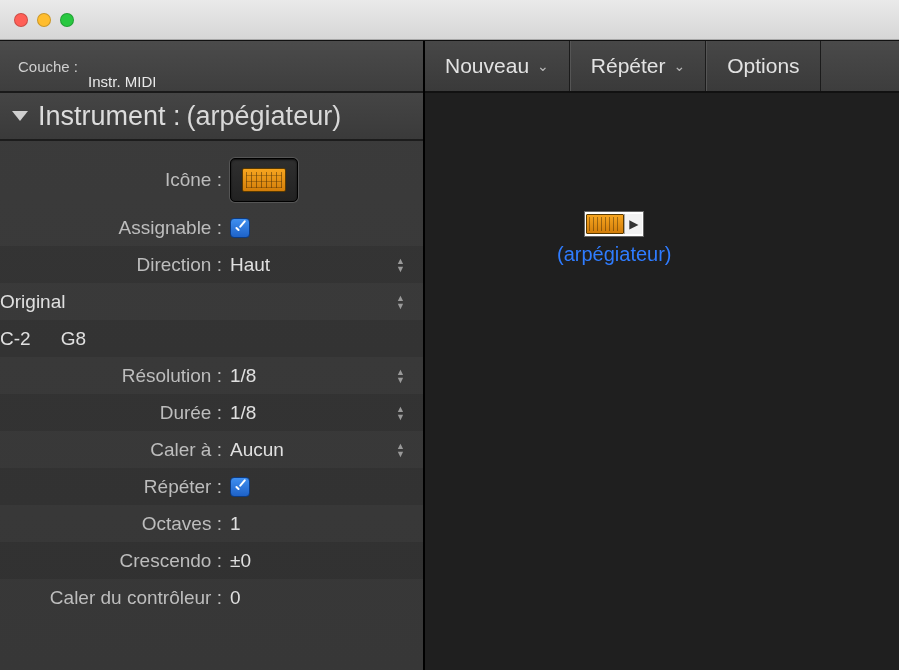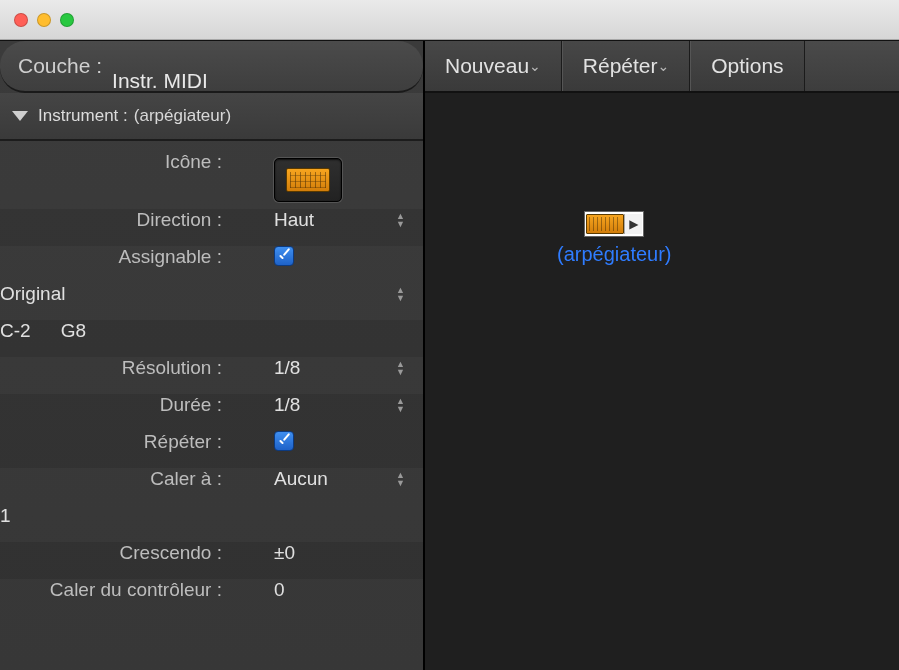--- a/index.html
+++ b/index.html
@@ -49,57 +49,55 @@
     display: flex;
     flex-direction: column;
   }
   .insp-header {
     height: 52px;
     background: linear-gradient(#4b4b4b, #3e3e3e);
     border-bottom: 2px solid #1a1a1a;
     display: flex;
     align-items: center;
     padding: 0 18px;
-    font-size: 21px;
+    font-size: 15px;
     color: #d8d8d8;
-    border-radius: 25px;
   }
   .insp-header .label { margin-right: 10px; color:#cfcfcf; }
   .insp-header .value { color: #e8e8e8; margin-top: 30px; }
 
   .insp-section {
     height: 48px;
     background: linear-gradient(#454545, #3a3a3a);
     border-bottom: 2px solid #1c1c1c;
     display: flex;
     align-items: center;
     padding: 0 12px;
-    font-size: 17px;
+    font-size: 27px;
     color: #dcdcdc;
   }
   .disclosure {
     width: 0; height: 0;
     border-left: 8px solid transparent;
     border-right: 8px solid transparent;
     border-top: 10px solid #cfcfcf;
     margin-right: 10px;
   }
   .insp-section .value { color: #d8d8d8; margin-left: 6px; }
 
   .params {
     flex: 1;
     padding-top: 10px;
     font-size: 19px;
   }
   .param-row {
     display: flex;
-    align-items: flex-start;
+    align-items: center;
     min-height: 37px;
     padding: 0 10px 0 0;
-    gap: 44px;
   }
   .param-row.odd { background: rgba(0,0,0,0.10); }
   .param-row .plabel {
     width: 230px;
     text-align: right;
     padding-right: 8px;
     color: #bdbdbd;
   }
   .param-row .pvalue {
     flex: 1;
@@ -187,20 +185,21 @@
     height: 52px;
     background: linear-gradient(#4a4a4a, #3d3d3d);
     border-bottom: 2px solid #111;
     display:flex;
     align-items:stretch;
   }
   .toolbar .tbtn {
     padding: 0 20px;
     display:flex;
     align-items:center;
+    gap: 8px;
     font-size: 21px;
     color:#e2e2e2;
     border-right:1px solid #1b1b1b;
     border-left:1px solid #555;
     background: linear-gradient(#474747, #3a3a3a);
   }
   .toolbar .tbtn:first-child{ border-left:none; }
   .chev { font-size: 14px; color:#b8b8b8; }
 
   .canvas-area {
@@ -281,33 +280,33 @@
 
         <div class="param-row icon-row">
           <div class="plabel">Icône :</div>
           <div class="pvalue">
             <div class="icon-well">
               <div class="keyboard-glyph"></div>
             </div>
           </div>
         </div>
 
+        <div class="param-row">
+          <div class="plabel">Assignable :</div>
+          <div class="pvalue">
+              <div class="checkbox"></div>
+            </div>
+        </div>
+
         <div class="param-row odd">
           <div class="plabel">Direction :</div>
           <div class="pvalue">
             <span>Haut</span>
             <span class="stepper"></span>
           </div>
-        </div>
-
-        <div class="param-row">
-          <div class="plabel">Assignable :</div>
-          <div class="pvalue">
-              <div class="checkbox"></div>
-            </div>
         </div>
 
         <div class="param-row">
           <div class="pvalue">
             <span>Original</span>
             <span class="stepper"></span>
           </div>
         </div>
 
         <div class="param-row odd">
@@ -326,36 +325,37 @@
         </div>
 
         <div class="param-row odd">
           <div class="plabel">Durée :</div>
           <div class="pvalue">
             <span>1/8</span>
             <span class="stepper"></span>
           </div>
         </div>
 
+        <div class="param-row">
+          <div class="plabel">Caler à :</div>
+          <div class="pvalue">
+            <span>Aucun</span>
+            <span class="stepper"></span>
+          </div>
+        </div>
+
         <div class="param-row odd">
           <div class="plabel">Répéter :</div>
           <div class="pvalue">
               <div class="checkbox"></div>
             </div>
         </div>
 
         <div class="param-row">
-          <div class="plabel">Caler à :</div>
-          <div class="pvalue">
-            <span>Aucun</span>
-            <span class="stepper"></span>
-          </div>
-        </div>
-
-        <div class="param-row">
+          <div class="plabel">Octaves :</div>
           <div class="pvalue">
             <span>1</span>
           </div>
         </div>
 
         <div class="param-row odd">
           <div class="plabel">Crescendo :</div>
           <div class="pvalue">
             <span>±0</span>
           </div>

